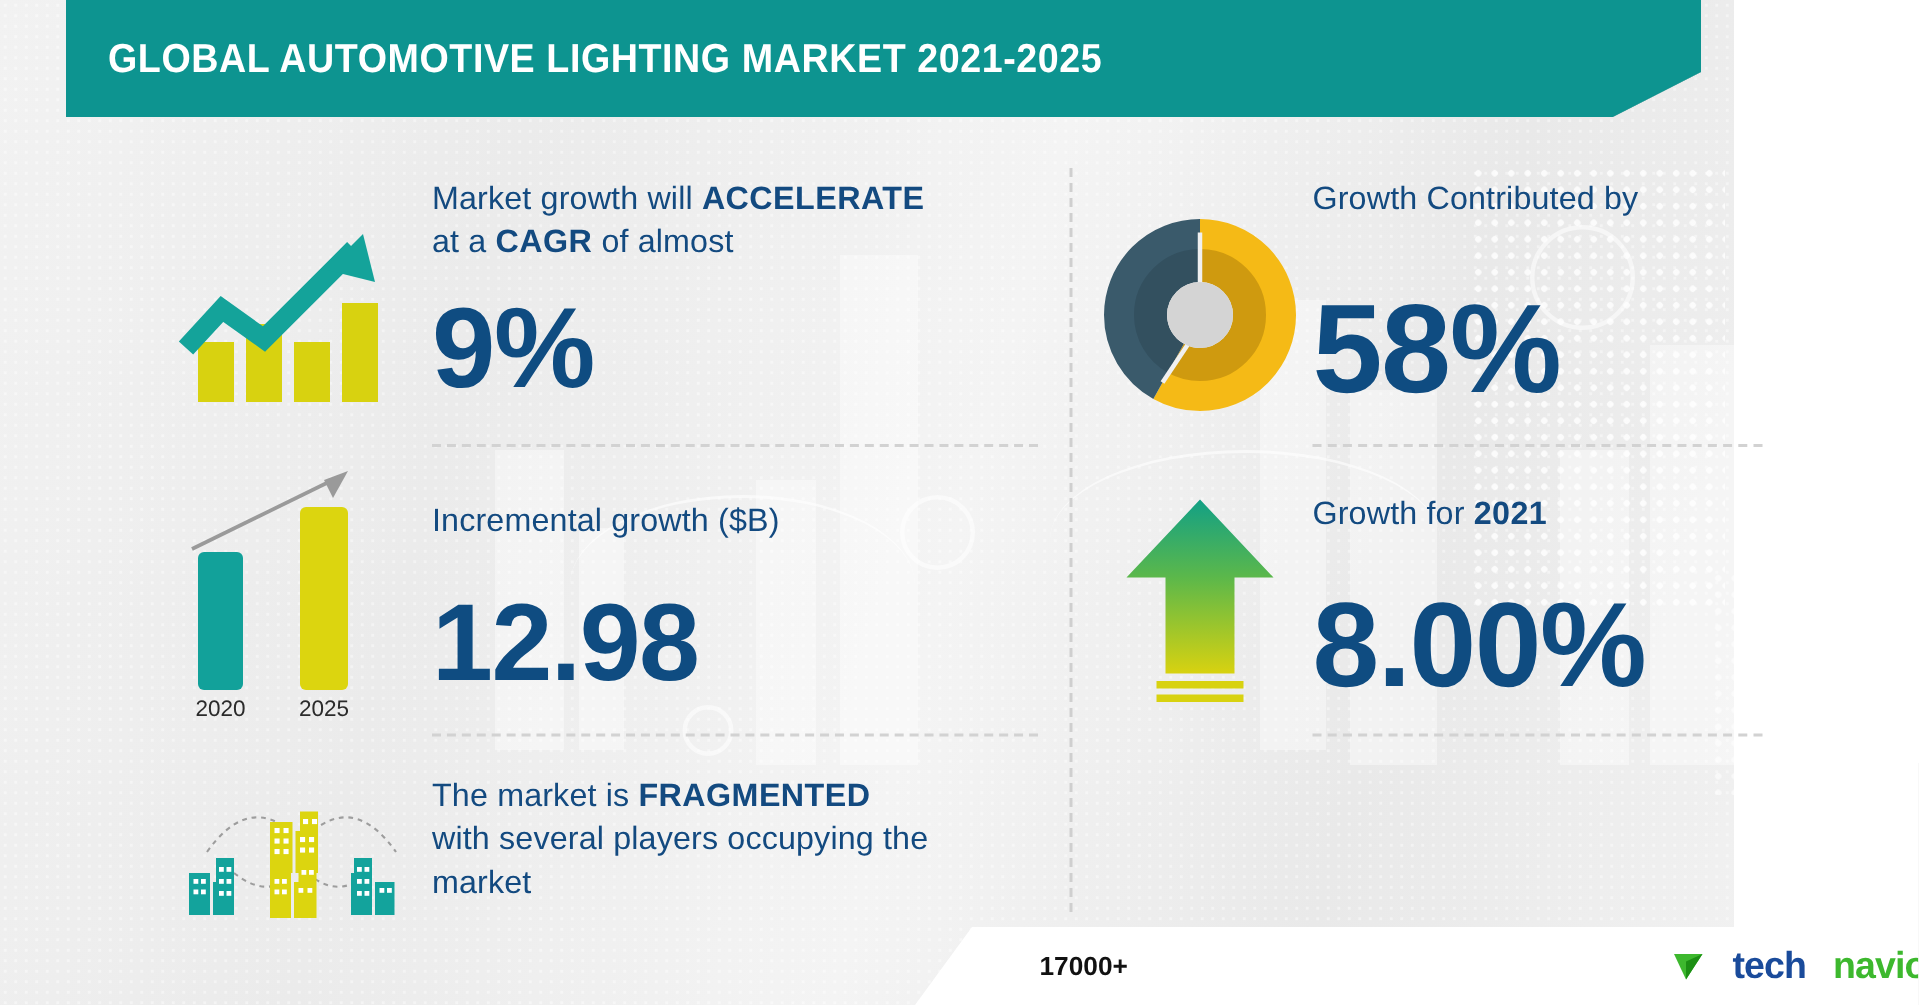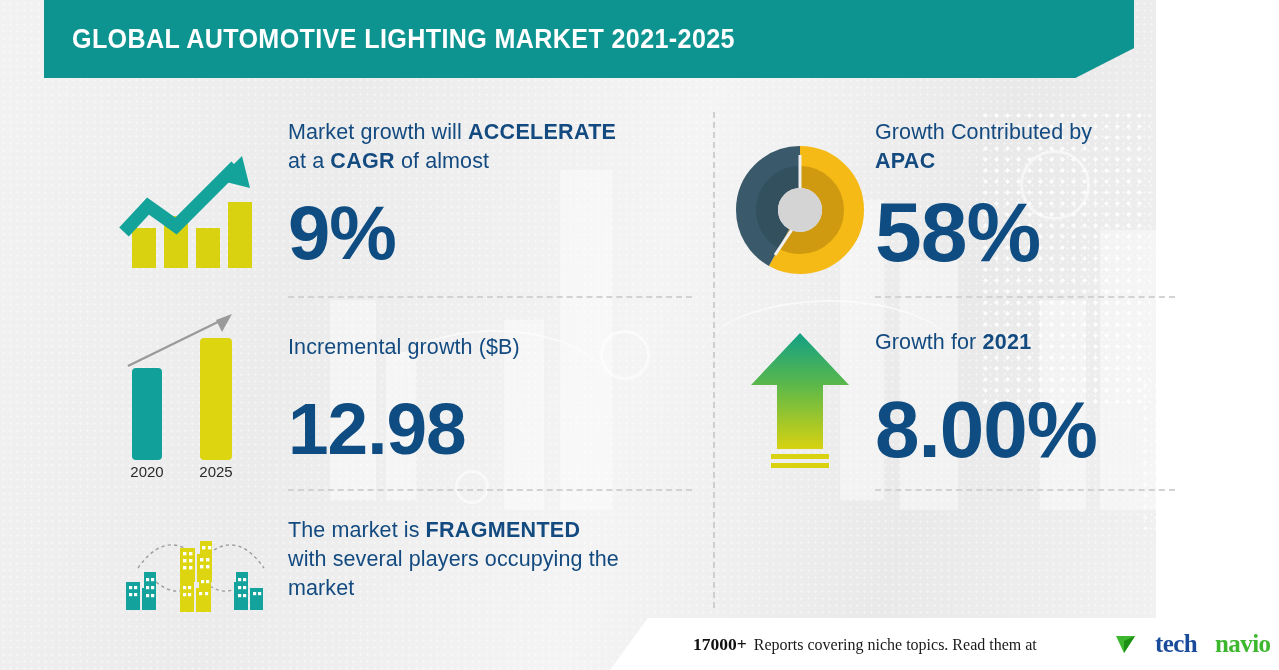--- a/index.html
+++ b/index.html
@@ -128,21 +128,20 @@
   
   .footer {
     position: absolute;
     left: 610px; top: 618px;
     width: 669px; height: 52px;
     background: #ffffff;
     clip-path: polygon(38px 0, 100% 0, 100% 100%, 0 100%);
     z-index: 7;
     display: flex;
     align-items: center;
-    font-family: Liberation Serif, serif;
   }
   .footer-text {
     position: absolute;
     left: 83px;
     display: flex;
     align-items: baseline;
     gap: 7px;
     white-space: nowrap;
   }
   .footer-count { font-size: 17.5px; font-weight: 700; color: #111; }
@@ -347,23 +346,20 @@
         <line x1="40" y1="110" x2="60" y2="80" stroke="#f0f0f0" stroke-width="3"></line>
 
         <circle cx="65" cy="65" r="22" fill="#d4d4d4"></circle>
       </svg>
     </div>
 
     <div class="block" style="left:875px; top:118px;">
       <div class="line">
         <span>Growth Contributed by</span>
       </div>
-      <div class="line">
-        <b>APAC</b>
-      </div>
     </div>
     <div class="block bignum" style="left:875px; top:190px; font-size:84px;">58%</div>
 
     <div class="block" style="left:745px; top:325px; width:110px; height:148px;">
       <svg width="110" height="148" viewBox="0 0 110 148">
         <defs>
           <linearGradient id="arrowGrad" x1="0" y1="0" x2="0" y2="1">
             <stop offset="0%" stop-color="#12a085"></stop>
             <stop offset="45%" stop-color="#5cb84a"></stop>
             <stop offset="100%" stop-color="#d8d210"></stop>
@@ -380,21 +376,20 @@
         <span>Growth for </span><b>2021</b>
       </div>
     </div>
     <div class="block bignum" style="left:875px; top:390px; font-size:80px;">8.00%</div>
 
   </div>
 
   <div class="footer">
     <div class="footer-text">
       <span class="footer-count">17000+</span>
-      <span class="footer-msg">Reports covering niche topics. Read them at</span>
     </div>
     <div class="logo">
       <svg width="22" height="24" viewBox="0 0 22 24">
         <path d="M1 4 L20 4 L9 21 Z" fill="#3db82e"></path>
         <path d="M9 21 L9 9 L20 4 Z" fill="#1c8f14"></path>
       </svg>
       <span class="logo-word logo-tech">tech</span>
       <span class="logo-word logo-navio">navio</span>
       <span class="logo-tm">®</span>
     </div>

